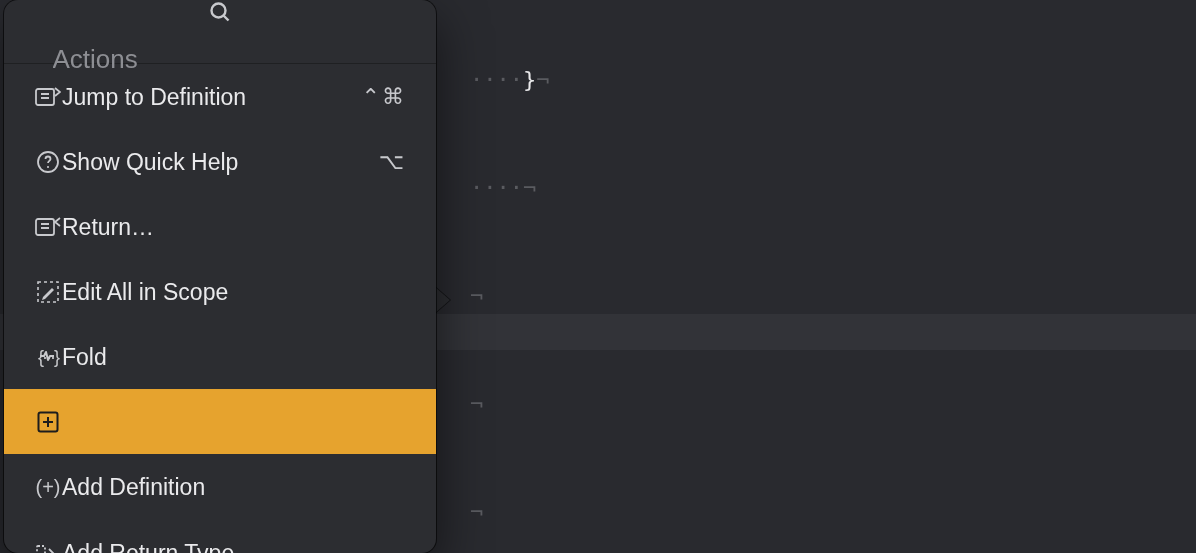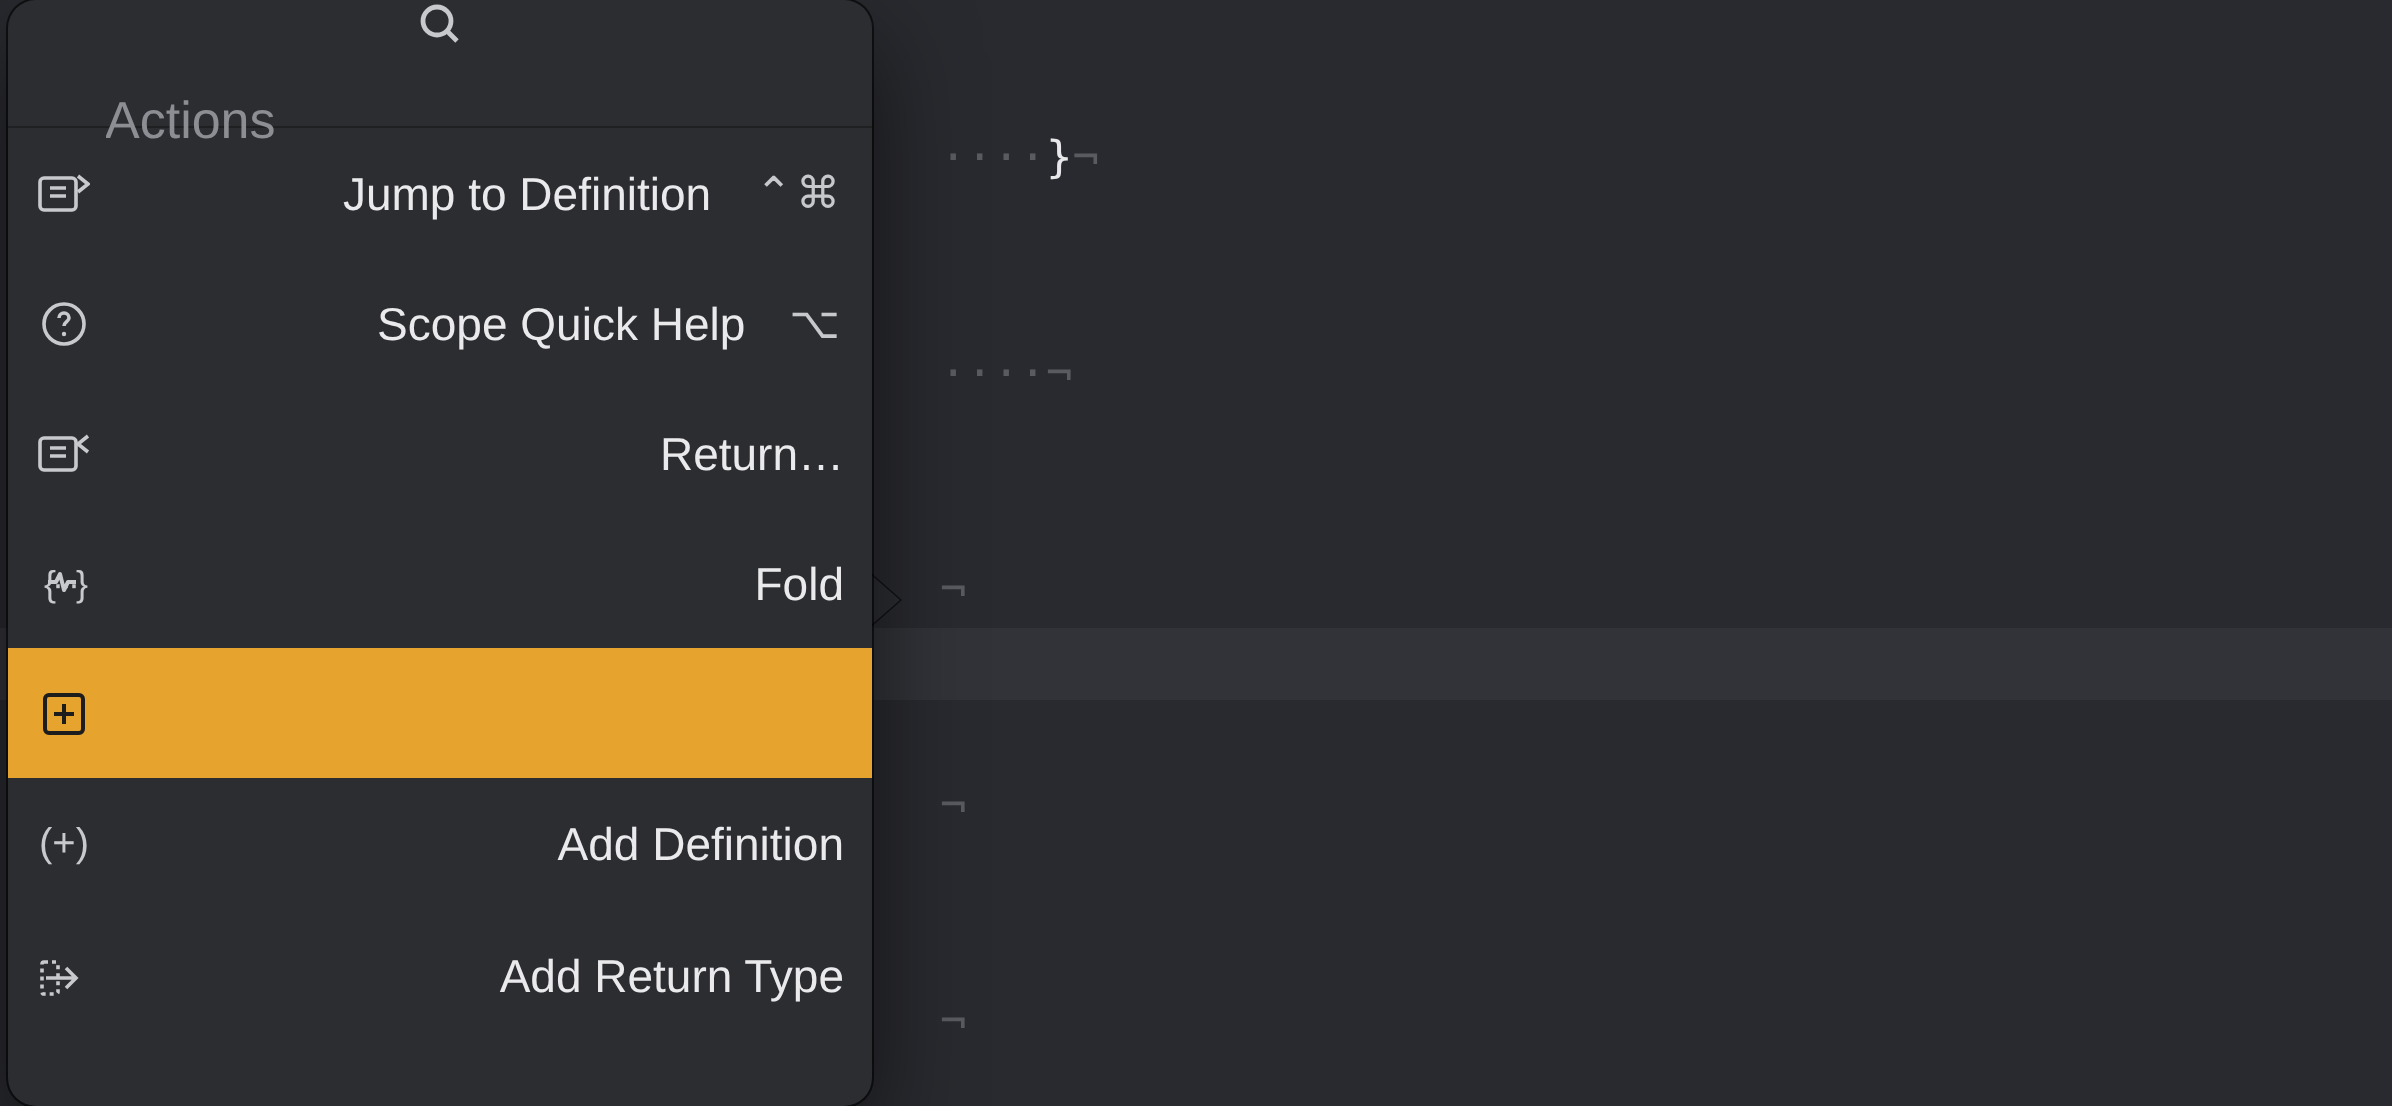--- a/index.html
+++ b/index.html
@@ -85,27 +85,25 @@
   .search input::placeholder { color: #8d8e93; }
 
   .menu {
     flex: 1;
     overflow: hidden;
   }
   .item {
     display: flex;
     align-items: center;
     height: 65px;
-    padding: 0 14px;
-    gap: 22px;
+    padding: 0 30px;
     font-size: 23px;
     color: #eaeaec;
     cursor: default;
     border-top: 1px solid rgba(255,255,255,0);
-    text-align: right;
   }
   .item .label { flex: 1; }
   .item .shortcut {
     color: #c7c8cc;
     font-size: 22px;
     letter-spacing: 2px;
   }
   .item.selected {
     background: #e6a32e;
     color: #1d1d1d;
@@ -185,35 +183,44 @@
     </div>
 
     <div class="item">
       <span class="ico">
         <svg width="24" height="24" viewBox="0 0 24 24" stroke="#c8c9cd" stroke-width="1.8" fill="none">
           <circle cx="12" cy="12" r="10"></circle>
           <path d="M9.5 9a2.5 2.5 0 015 0c0 1.7-2.5 2-2.5 4"></path>
           <circle cx="12" cy="17" r="1.1" fill="#c8c9cd" stroke="none"></circle>
         </svg>
       </span>
-      <span class="label">Scope Quick Help</span>
+      <span class="label">Show Quick Help</span>
       <span class="shortcut">⌥</span>
     </div>
 
     <div class="item">
       <span class="ico">
         <svg width="26" height="22" viewBox="0 0 26 22" stroke="#c8c9cd" stroke-width="1.8" fill="none">
           <rect x="1" y="3" width="18" height="16" rx="2"></rect>
           <path d="M6 8h8M6 12h8"></path>
           <path d="M25 2l-5 4 5 4"></path>
         </svg>
       </span>
       <span class="label">Return…</span>
     </div>
 
+    <div class="item">
+      <span class="ico">
+        <svg width="24" height="24" viewBox="0 0 24 24" stroke="#c8c9cd" stroke-width="1.6" fill="none">
+          <rect x="2" y="2" width="20" height="20" stroke-dasharray="3 3"></rect>
+          <path d="M7 17l9-9 2 2-9 9-3 1z" fill="#c8c9cd" stroke="none"></path>
+        </svg>
+      </span>
+      <span class="label">Edit All in Scope</span>
+    </div>
 
     <div class="item">
       <span class="ico">
         <svg width="26" height="18" viewBox="0 0 26 18" stroke="#c8c9cd" stroke-width="2" fill="none">
           <path d="M3 4c2 0 2 5 5 5s2-5 5-5M3 14c2 0 2-5 5-5s2 5 5 5" opacity="0"></path>
           <path d="M2 9h4l2-4 2 8 2-4h4" stroke-linejoin="round"></path>
           <text x="0" y="0"></text>
         </svg>
         <span style="font-size:18px;letter-spacing:-2px;color:#c8c9cd;margin-left:-26px">{···}</span>
       </span>

